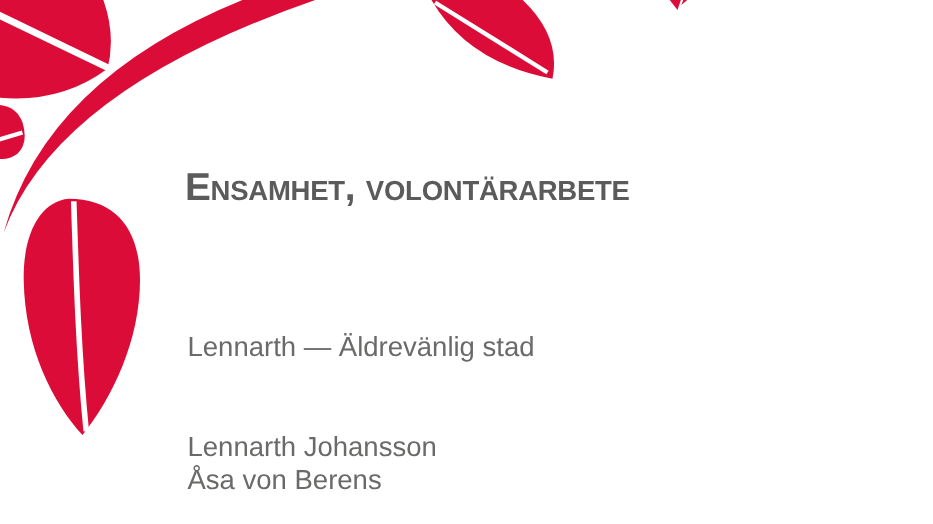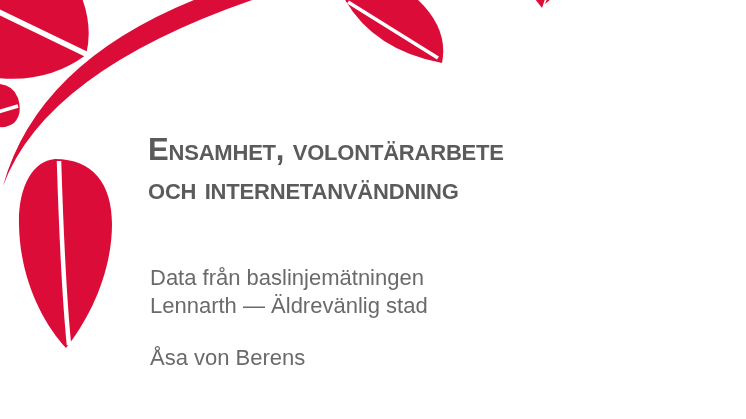--- a/index.html
+++ b/index.html
@@ -90,25 +90,24 @@
     </g>
 
     <g>
       <path d="M 535,-1 L 542,8 L 545,-1 Z" fill="var(--accent-red)"></path>
       <path d="M 547,-1 L 545,4 L 551,-1 Z" fill="var(--accent-red)"></path>
     </g>
   </svg>
 
   <h1 class="title">
     <span>Ensamhet, volontärarbete</span>
-    <span>och internetanvändning</span>
   </h1>
 
   <p class="subtitle">
-    <span>Data från baslinjemätningen</span>
     <span>Lennarth — Äldrevänlig stad</span>
   </p>
 
   <div class="authors">
+    <div>Lennarth Johansson</div>
     <div>Åsa von Berens</div>
   </div>
 
 </div>
 
 </body></html>

